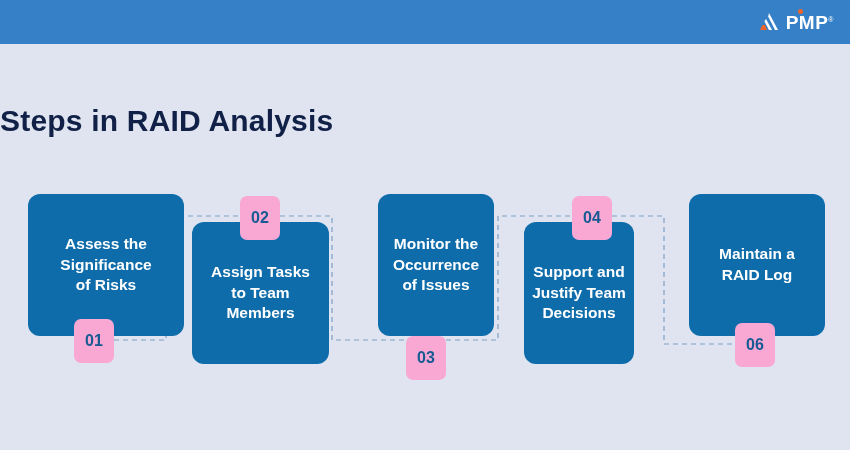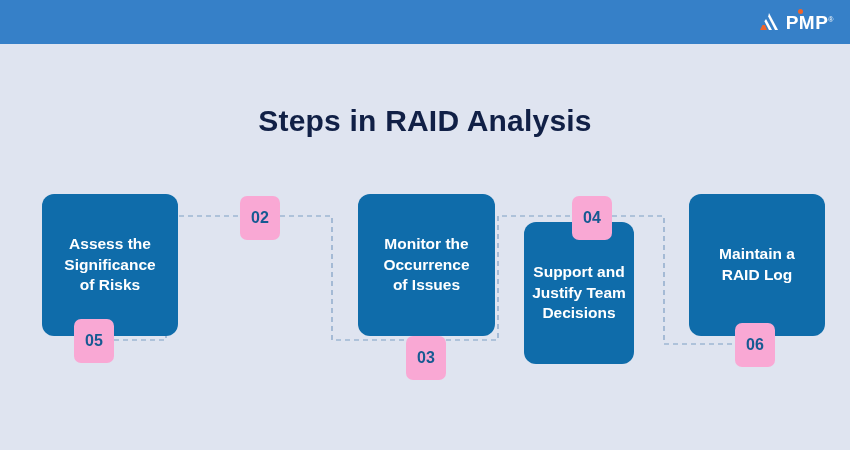--- a/index.html
+++ b/index.html
@@ -61,21 +61,20 @@
     vertical-align: super;
     font-weight: normal;
   }
 
   
   .page-title {
     position: absolute;
     left: 0;
     top: 104px;
     width: 850px;
-    text-align: center;
     color: #112046;
     font-size: 30px;
     font-weight: bold;
     letter-spacing: 0.2px;
     font-family: "Liberation Sans", sans-serif;
   }
 
   
   .diagram {
     position: absolute;
@@ -120,23 +119,23 @@
     display: flex;
     align-items: center;
     justify-content: center;
     color: #165a92;
     font-size: 16px;
     font-weight: bold;
     font-family: "Liberation Sans", sans-serif;
   }
 
   
-  .step-1 { left: 42px;  top: 14px; width: 136px; height: 142px; }
+  .step-1 { left: 28px;  top: 14px; width: 156px; height: 142px; }
   .step-2 { left: 192px; top: 42px; width: 137px; height: 142px; }
-  .step-3 { left: 358px; top: 14px; width: 137px; height: 142px; justify-content: center; }
+  .step-3 { left: 378px; top: 14px; width: 116px; height: 142px; justify-content: center; }
   .step-4 { left: 524px; top: 42px; width: 110px; height: 142px; }
   .step-5 { left: 689px; top: 14px; width: 136px; height: 142px; }
 
   .badge-1 { left: 74px;  top: 139px; }
   .badge-2 { left: 240px; top: 16px;  }
   .badge-3 { left: 406px; top: 156px; text-align: right; }
   .badge-4 { left: 572px; top: 16px;  }
   .badge-5 { left: 735px; top: 143px; }
 </style>
 </head>
@@ -171,22 +170,27 @@
 
       <path d="M612 36 L664 36 L664 164 L735 164"></path>
     </g>
   </svg>
 
   <div class="step step-1">
     <span class="step-label">Assess the
 Significance
 of Risks</span>
   </div>
-  <div class="badge badge-1">05</div>
-
+  <div class="badge badge-1">01</div>
+
+  <div class="step step-2">
+    <span class="step-label">Assign Tasks
+to Team
+Members</span>
+  </div>
   <div class="badge badge-2">02</div>
 
   <div class="step step-3">
     <span class="step-label">Monitor the
 Occurrence
 of Issues</span>
   </div>
   <div class="badge badge-3">03</div>
 
   <div class="step step-4">

